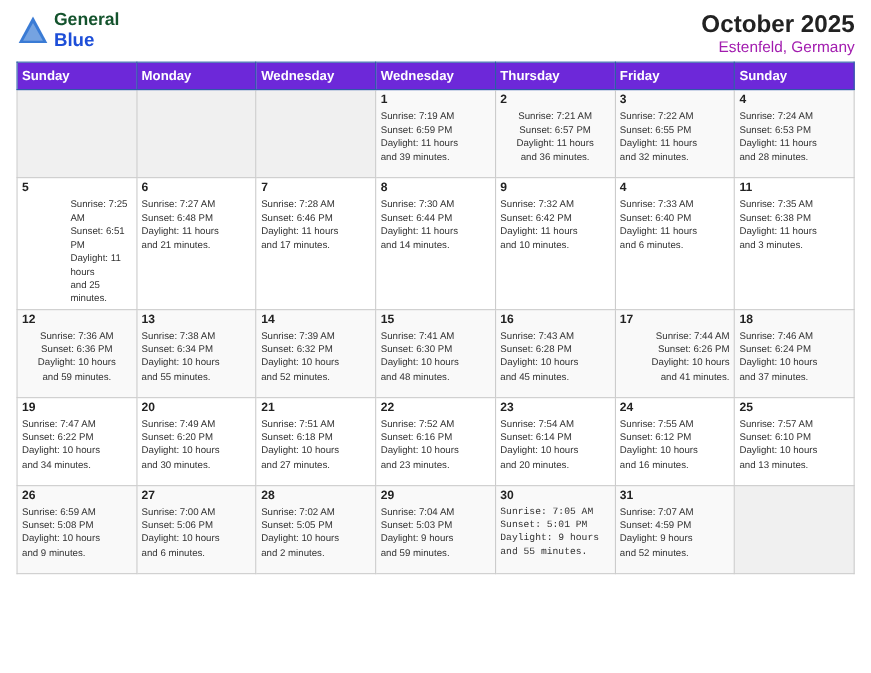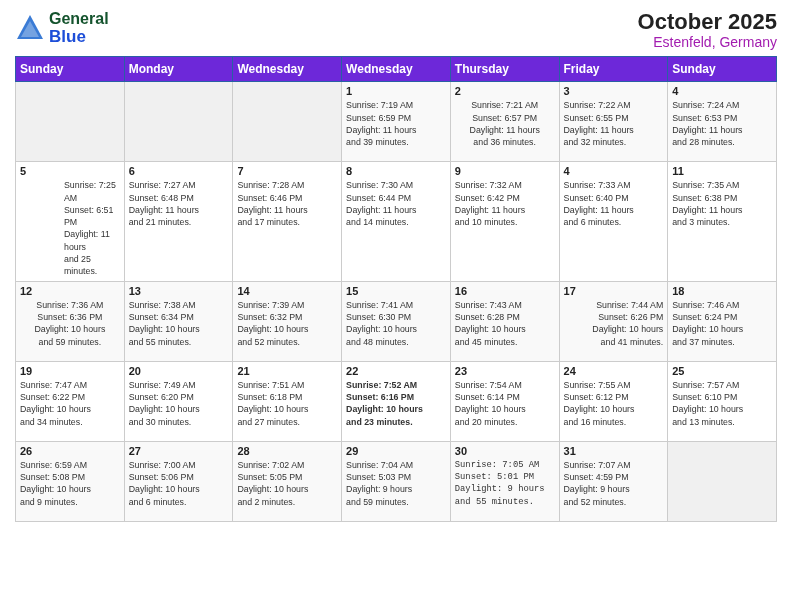--- a/index.html
+++ b/index.html
@@ -287,21 +287,21 @@
           </td>
           <td>
             <span class="day-num">21</span>
             <div class="day-info" style="white-space: pre-line;">Sunrise: 7:51 AM
 Sunset: 6:18 PM
 Daylight: 10 hours
 and 27 minutes.</div>
           </td>
           <td>
             <span class="day-num">22</span>
-            <div class="day-info" style="white-space: pre-line; font-weight: bold;">Sunrise: 7:52 AM
+            <div class="day-info" style="white-space: pre-line;">Sunrise: 7:52 AM
 Sunset: 6:16 PM
 Daylight: 10 hours
 and 23 minutes.</div>
           </td>
           <td>
             <span class="day-num">23</span>
             <div class="day-info" style="white-space: pre-line;">Sunrise: 7:54 AM
 Sunset: 6:14 PM
 Daylight: 10 hours
 and 20 minutes.</div>

